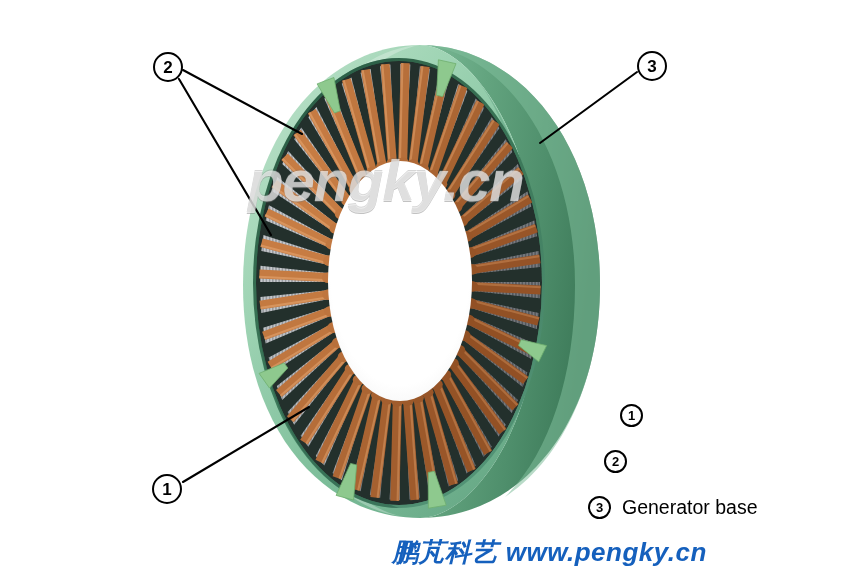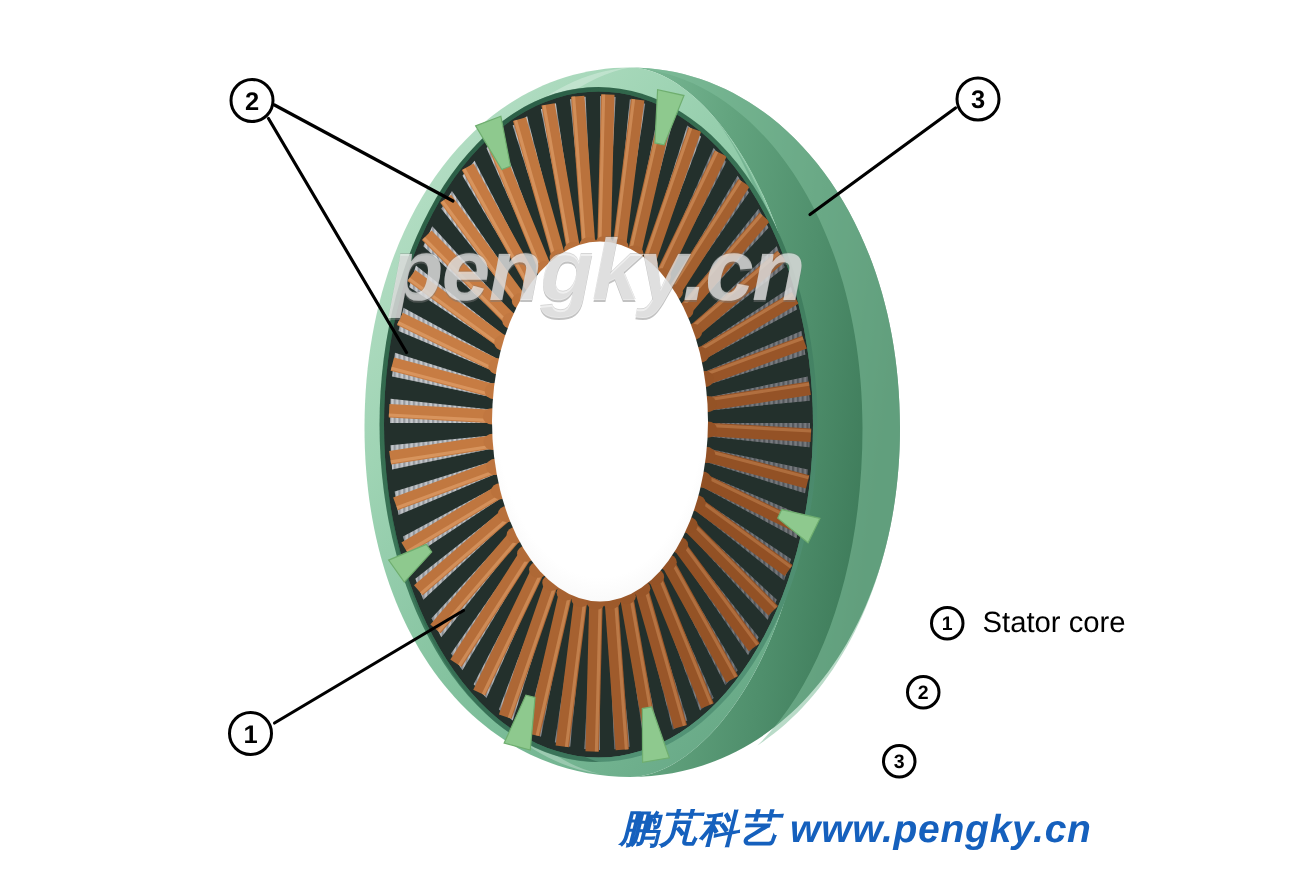--- a/index.html
+++ b/index.html
@@ -57,21 +57,21 @@
     color:#000;
     white-space:nowrap;
   }
   #legend-row-1 .legend-label{margin-left:12px;}
   #legend-row-2{margin-left:-16px;}
   #legend-row-3{margin-left:-32px;}
 
   
   #footer{
     position:absolute;
-    left:413px;top:535px;
+    left:392px;top:535px;
     font-size:26px;
     font-weight:bold;
     font-style:italic;
     color:#1560bd;
     letter-spacing:0.5px;
     white-space:nowrap;
     z-index:40;
   }
   #footer .cn{font-family:"DejaVu Sans", sans-serif;}
 
@@ -83,21 +83,20 @@
     font-size:58px;
     font-weight:bold;
     font-style:italic;
     color:rgba(255,255,255,0.62);
     text-shadow:0 1px 0 rgba(120,120,120,0.45), 0 -1px 0 rgba(120,120,120,0.30);
     letter-spacing:-1px;
     line-height:72px;
     z-index:30;
     pointer-events:none;
     white-space:nowrap;
-    text-align:center;
   }
 </style>
 </head>
 <body>
 
 <div id="stage">
 
   <svg class="layer" id="illustration" viewBox="0 0 860 580">
     <defs>
 
@@ -914,31 +913,31 @@
   </div>
   <div class="callout" id="callout-3">
     <span>3</span>
   </div>
 
   <div id="legend">
     <div class="legend-row" id="legend-row-1">
       <div class="legend-badge">
         <span>1</span>
       </div>
-      <div class="legend-label">Stator core</div>
     </div>
     <div class="legend-row" id="legend-row-2">
       <div class="legend-badge">
         <span>2</span>
       </div>
     </div>
     <div class="legend-row" id="legend-row-3">
       <div class="legend-badge">
         <span>3</span>
       </div>
+      <div class="legend-label">Generator base</div>
     </div>
   </div>
 
   <div id="footer">
     <span class="cn">鹏芃科艺</span>
     <span>www.pengky.cn</span>
   </div>
 
 </div>
 

